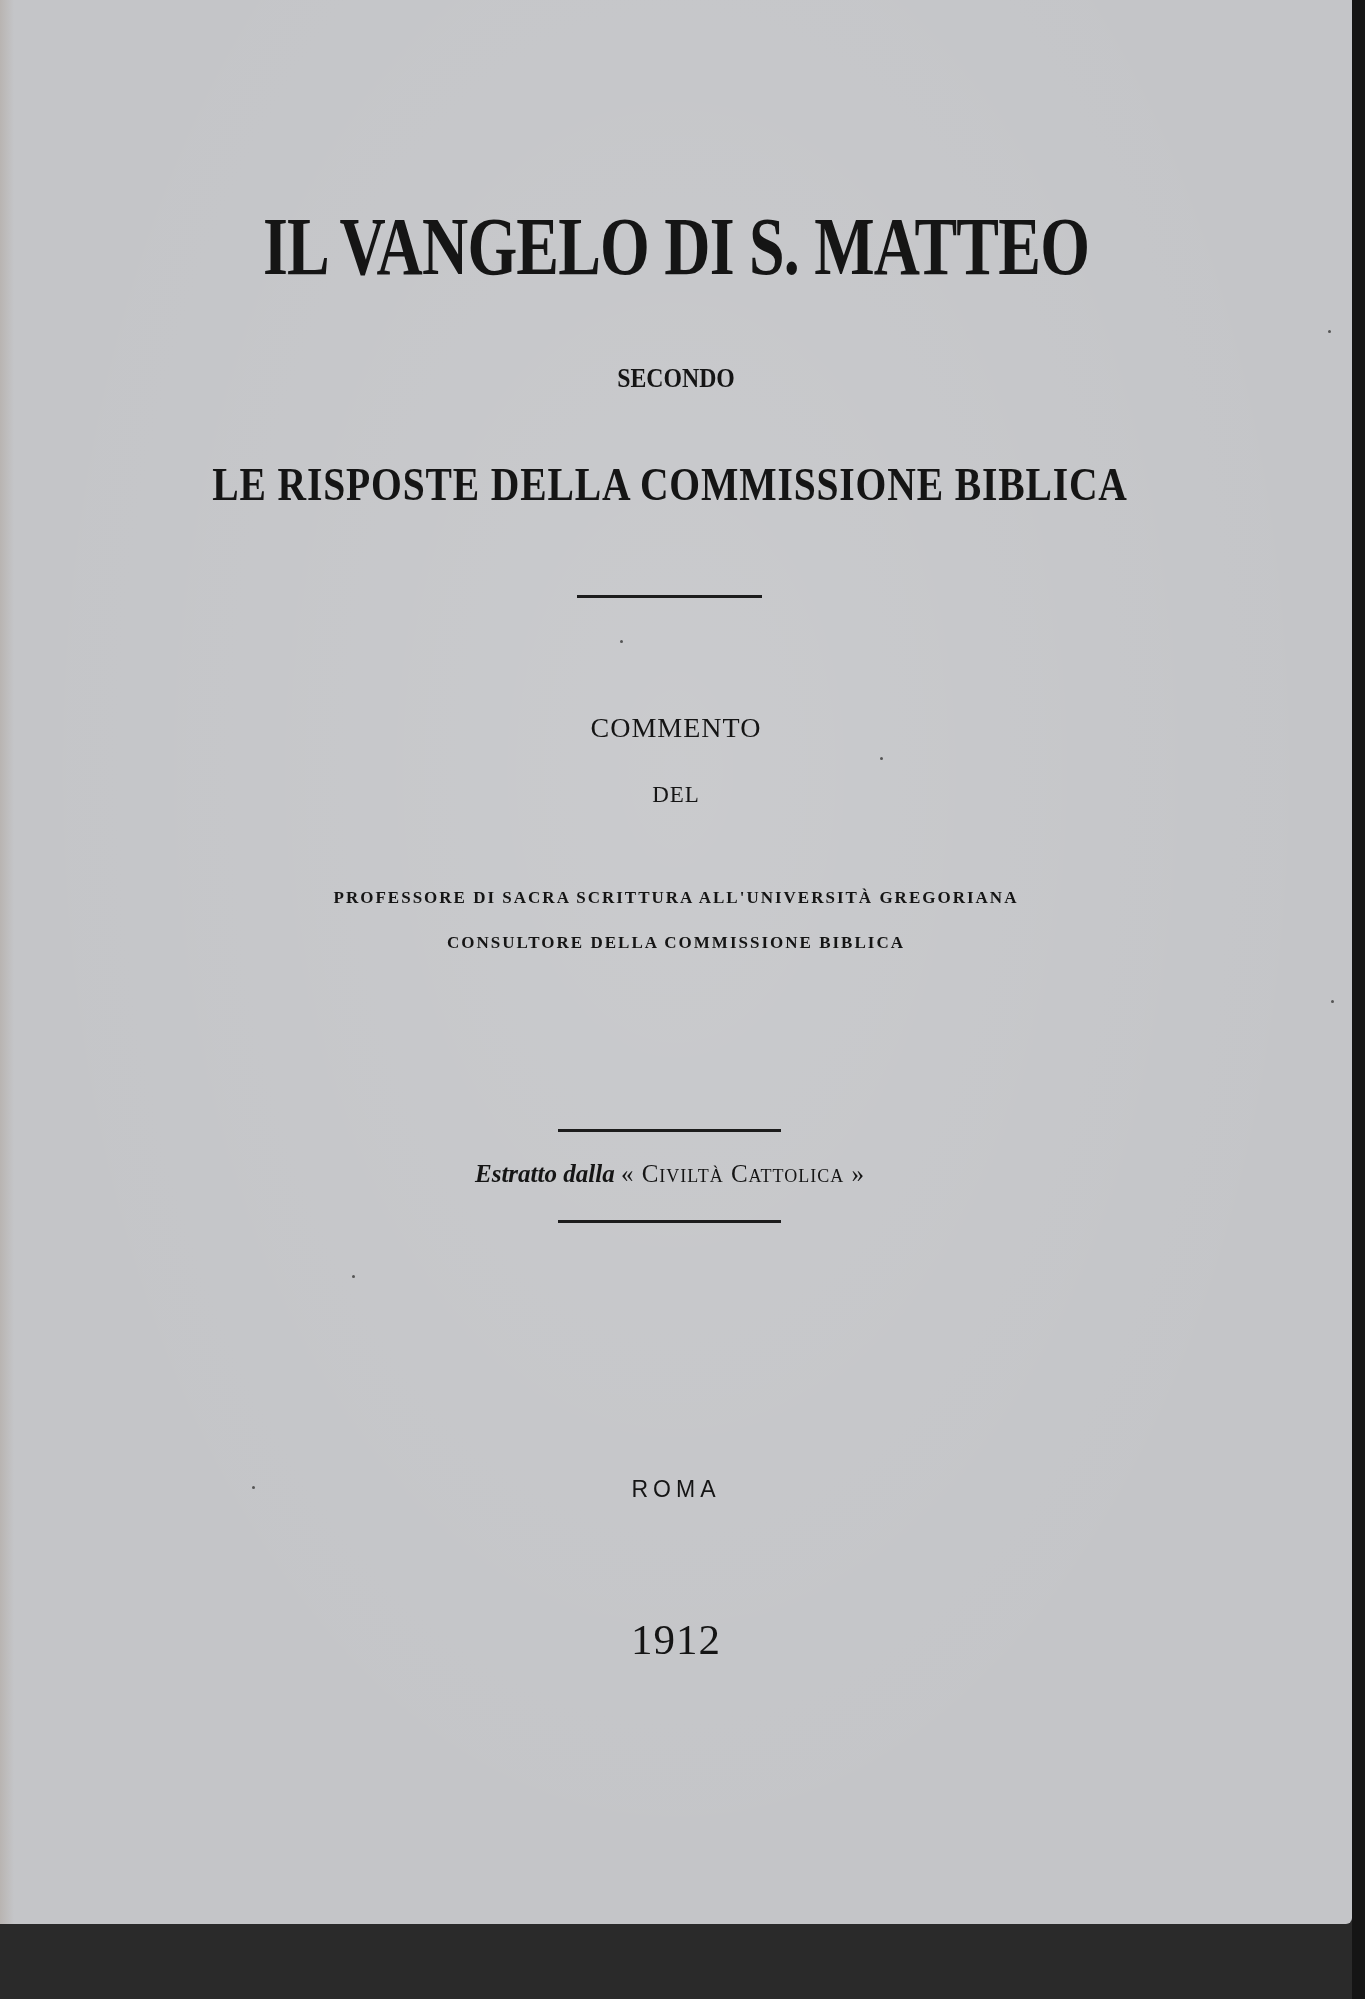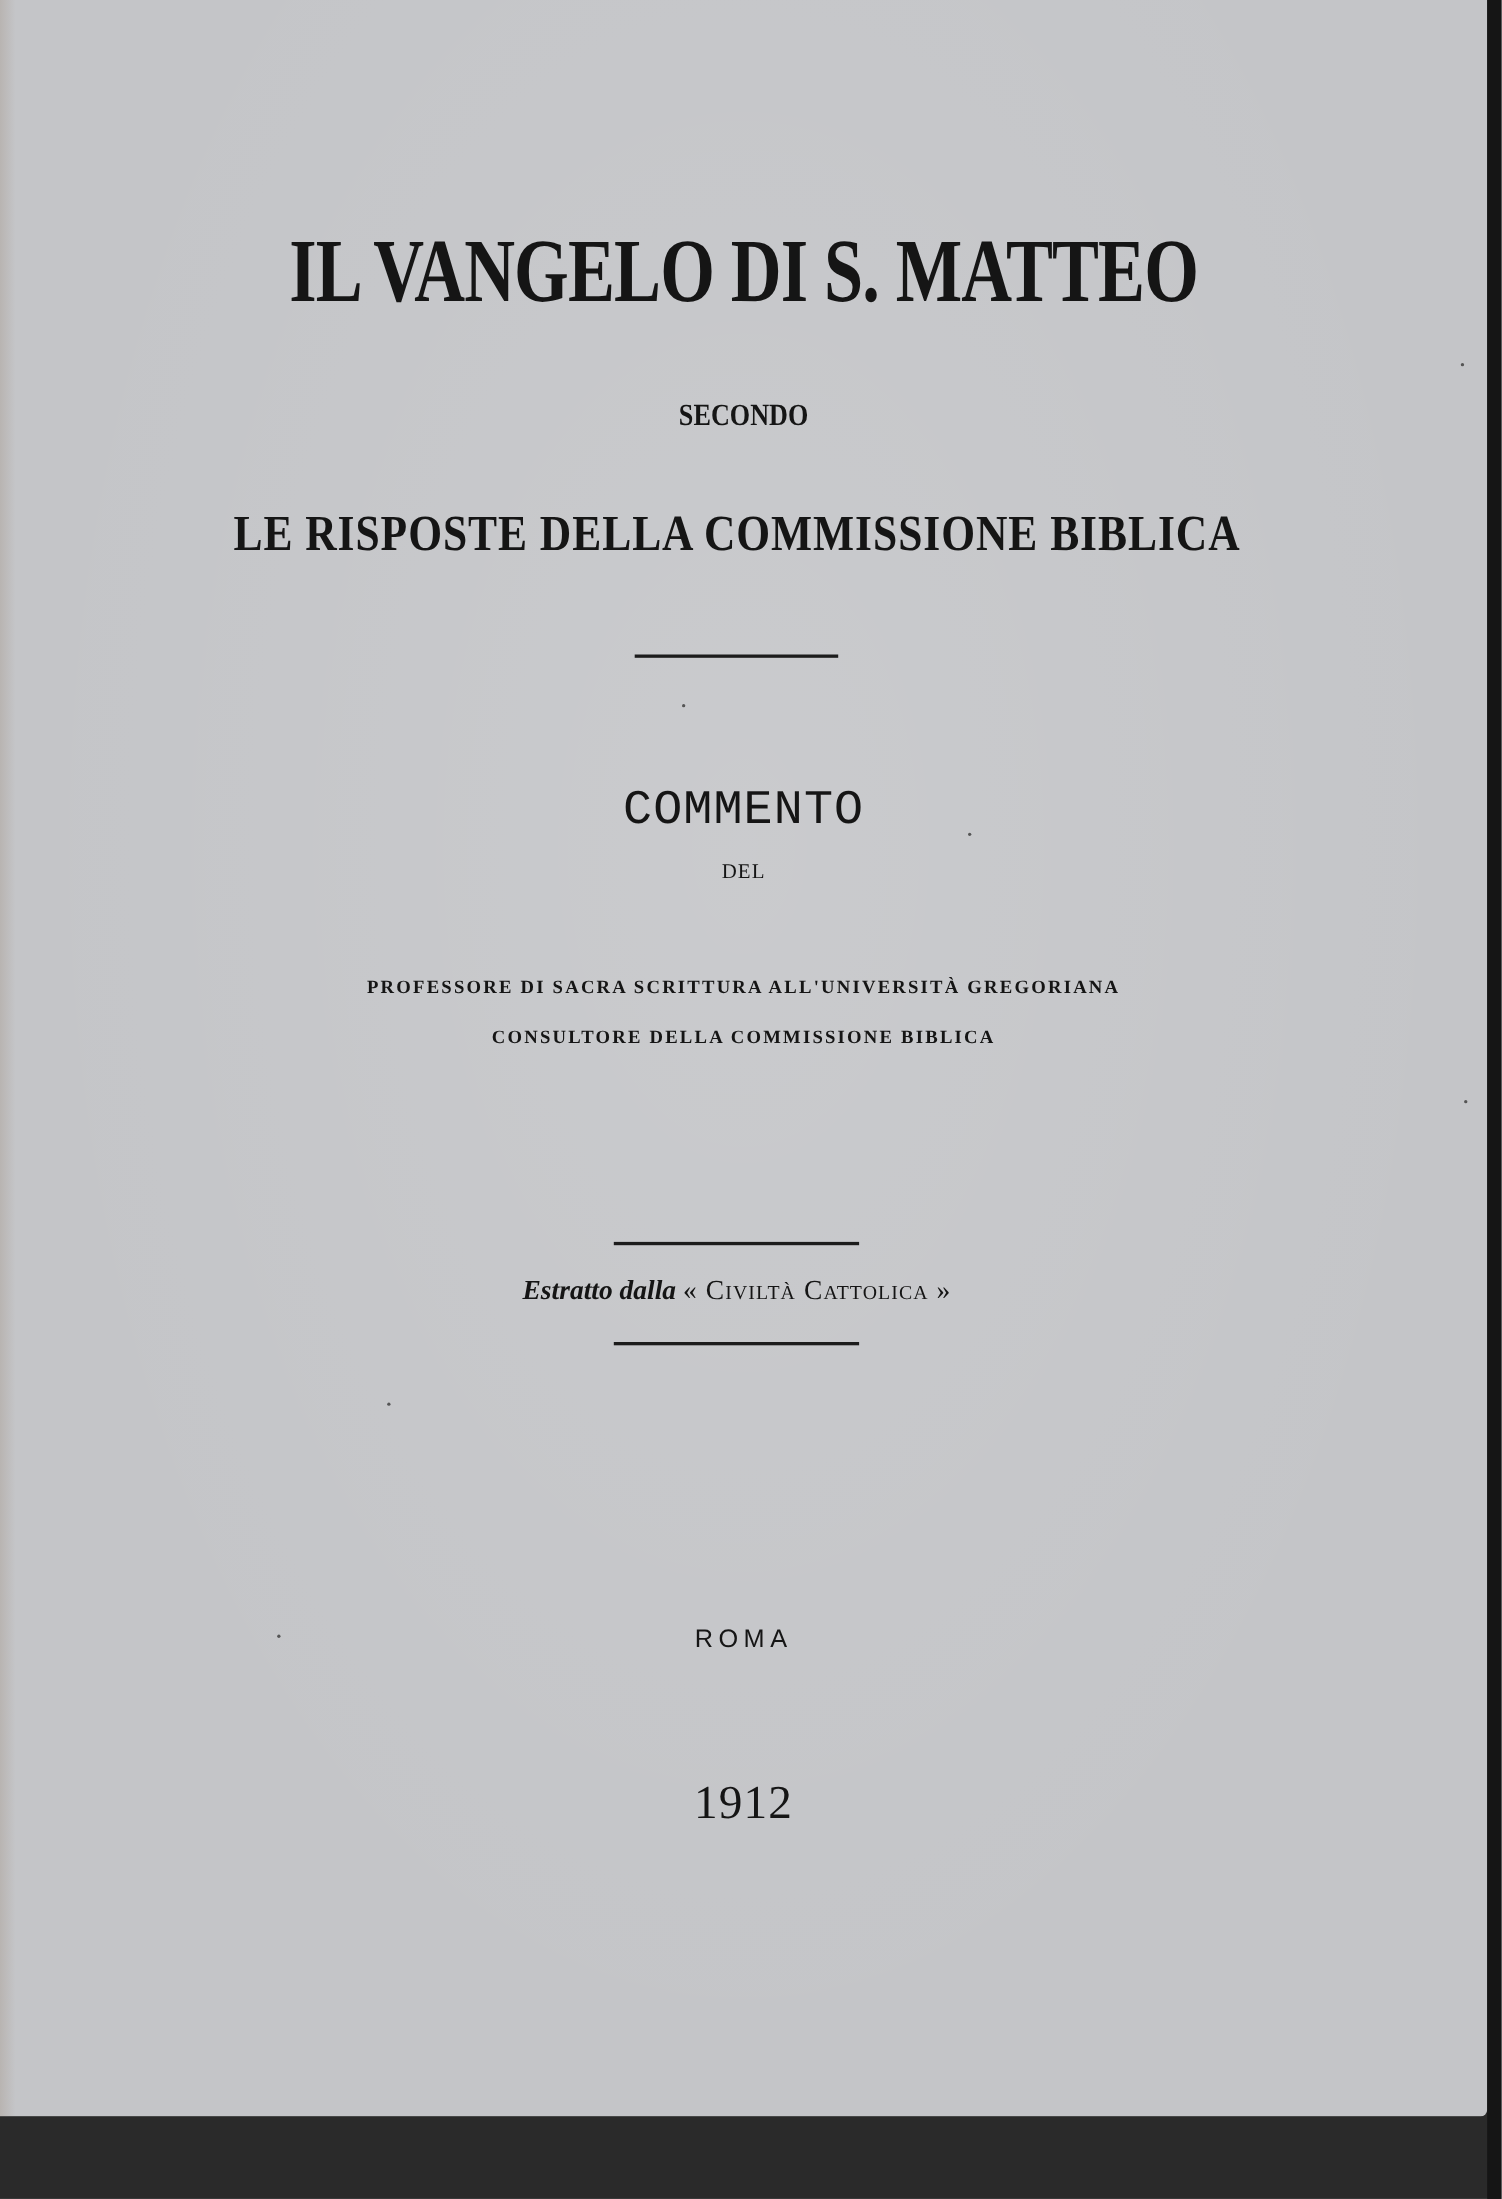--- a/index.html
+++ b/index.html
@@ -28,25 +28,25 @@
       top: 362px; font-family: "Liberation Serif", serif; font-weight: bold;
       font-size: 28px; transform: scaleX(0.85); transform-origin: 676px 0;
     }
     .risposte {
       top: 458px; font-family: "Liberation Serif", serif; font-weight: bold;
       font-size: 46px; letter-spacing: 1px; transform: scaleX(0.86); transform-origin: 676px 0;
       left: -6px;
     }
     .rule { position: absolute; height: 3px; background: #1c1c1c; }
     .commento {
-      top: 712px; font-family: Liberation Mono, monospace; font-size: 44px;
+      top: 712px; font-family: Liberation Serif, serif; font-size: 28px;
       letter-spacing: 1px;
     }
     .del {
-      top: 782px; font-family: "Liberation Serif", serif; font-size: 19px;
+      top: 782px; font-family: "Liberation Serif", serif; font-size: 23px;
       letter-spacing: 1px;
     }
     .author {
       top: 822px; font-family: "Liberation Serif", serif; font-size: 38px;
       letter-spacing: 1px;
     }
     .prof {
       top: 888px; font-family: "Liberation Serif", serif; font-weight: bold;
       font-size: 17px; letter-spacing: 2px;
     }

